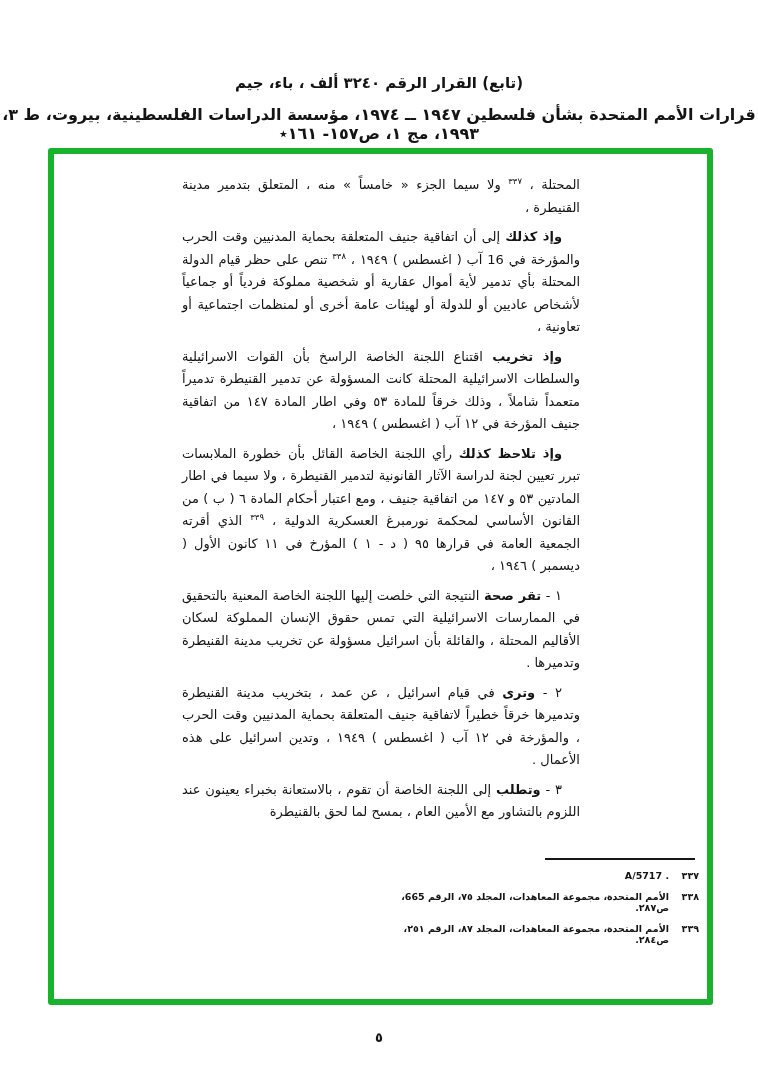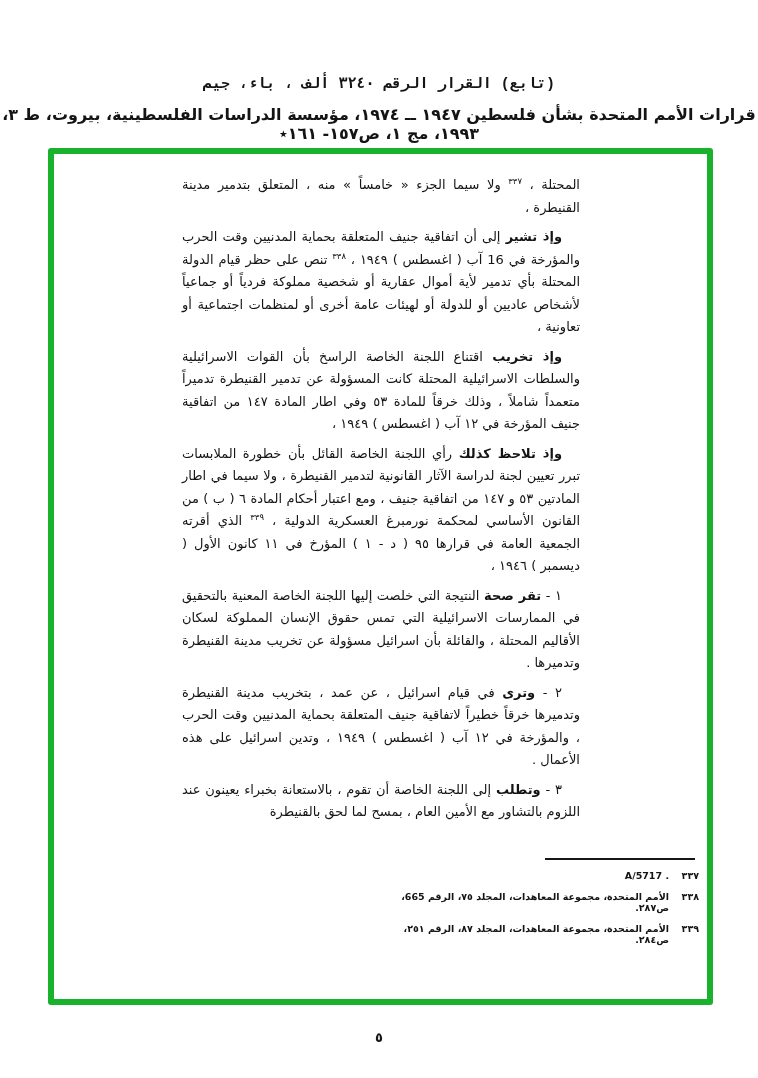--- a/index.html
+++ b/index.html
@@ -8,21 +8,21 @@
     width:758px; height:1078px;
     margin:0 auto;
     background:#ffffff;
     font-family:"DejaVu Sans", sans-serif;
     color:#141414;
     overflow:hidden;
   }
   .header-title {
     position:absolute; top:74px; left:0; right:0;
     text-align:center; direction:rtl;
-    font-weight:bold; font-size:15px; letter-spacing:0.3px;font-family:Liberation Mono, monospace;
+    font-weight:bold; font-size:15px; letter-spacing:0.3px;
   }
   .header-source {
     position:absolute; top:105px; left:0; right:0;
     text-align:center; direction:rtl;
     font-weight:bold; font-size:16px;
   }
   .green-box {
     position:absolute; left:48px; top:148px;
     width:665px; height:857px;
     box-sizing:border-box;
@@ -70,21 +70,21 @@
 <div class="page" style="color: rgb(20, 20, 20);">
 
   <div class="header-title">(تابع) القرار الرقم ٣٢٤٠ ألف ، باء، جيم</div>
 
   <div class="header-source">قرارات الأمم المتحدة بشأن فلسطين ١٩٤٧ ــ ١٩٧٤، مؤسسة الدراسات الفلسطينية، بيروت، ط ٣، ١٩٩٣، مج ١، ص١٥٧- ١٦١٭</div>
 
   <div class="green-box" style="border-color: rgb(24, 178, 44);">
 
     <div class="body-text" id="paragraphs">
         <p class="para"><span>المحتلة ، </span><sup>٣٣٧</sup><span> ولا سيما الجزء « خامساً » منه ، المتعلق بتدمير مدينة القنيطرة ،</span></p>
-        <p class="para indent"><span class="bold">وإذ تشير</span><span> إلى أن اتفاقية جنيف المتعلقة بحماية المدنيين وقت الحرب والمؤرخة في 16 آب ( اغسطس ) ١٩٤٩ ، </span><sup>٣٣٨</sup><span> تنص على حظر قيام الدولة المحتلة بأي تدمير لأية أموال عقارية أو شخصية مملوكة فردياً أو جماعياً لأشخاص عاديين أو للدولة أو لهيئات عامة أخرى أو لمنظمات اجتماعية أو تعاونية ،</span></p>
+        <p class="para indent"><span class="bold">وإذ كذلك</span><span> إلى أن اتفاقية جنيف المتعلقة بحماية المدنيين وقت الحرب والمؤرخة في 16 آب ( اغسطس ) ١٩٤٩ ، </span><sup>٣٣٨</sup><span> تنص على حظر قيام الدولة المحتلة بأي تدمير لأية أموال عقارية أو شخصية مملوكة فردياً أو جماعياً لأشخاص عاديين أو للدولة أو لهيئات عامة أخرى أو لمنظمات اجتماعية أو تعاونية ،</span></p>
         <p class="para indent"><span class="bold">وإذ تخريب</span><span> اقتناع اللجنة الخاصة الراسخ بأن القوات الاسرائيلية والسلطات الاسرائيلية المحتلة كانت المسؤولة عن تدمير القنيطرة تدميراً متعمداً شاملاً ، وذلك خرقاً للمادة ٥٣ وفي اطار المادة ١٤٧ من اتفاقية جنيف المؤرخة في ١٢ آب ( اغسطس ) ١٩٤٩ ،</span></p>
         <p class="para indent"><span class="bold">وإذ تلاحظ كذلك</span><span> رأي اللجنة الخاصة القائل بأن خطورة الملابسات تبرر تعيين لجنة لدراسة الآثار القانونية لتدمير القنيطرة ، ولا سيما في اطار المادتين ٥٣ و ١٤٧ من اتفاقية جنيف ، ومع اعتبار أحكام المادة ٦ ( ب ) من القانون الأساسي لمحكمة نورمبرغ العسكرية الدولية ، </span><sup>٣٣٩</sup><span> الذي أقرته الجمعية العامة في قرارها ٩٥ ( د - ١ ) المؤرخ في ١١ كانون الأول ( ديسمبر ) ١٩٤٦ ،</span></p>
         <p class="para indent"><span>١ - </span><span class="bold">تقر صحة</span><span> النتيجة التي خلصت إليها اللجنة الخاصة المعنية بالتحقيق في الممارسات الاسرائيلية التي تمس حقوق الإنسان المملوكة لسكان الأقاليم المحتلة ، والقائلة بأن اسرائيل مسؤولة عن تخريب مدينة القنيطرة وتدميرها .</span></p>
         <p class="para indent"><span>٢ - </span><span class="bold">وترى</span><span> في قيام اسرائيل ، عن عمد ، بتخريب مدينة القنيطرة وتدميرها خرقاً خطيراً لاتفاقية جنيف المتعلقة بحماية المدنيين وقت الحرب ، والمؤرخة في ١٢ آب ( اغسطس ) ١٩٤٩ ، وتدين اسرائيل على هذه الأعمال .</span></p>
         <p class="para indent"><span>٣ - </span><span class="bold">وتطلب</span><span> إلى اللجنة الخاصة أن تقوم ، بالاستعانة بخبراء يعينون عند اللزوم بالتشاور مع الأمين العام ، بمسح لما لحق بالقنيطرة</span></p>
       </div>
 
     <div class="footnotes">
       <div class="fn-rule"></div>
       <div id="footnotes-list">

